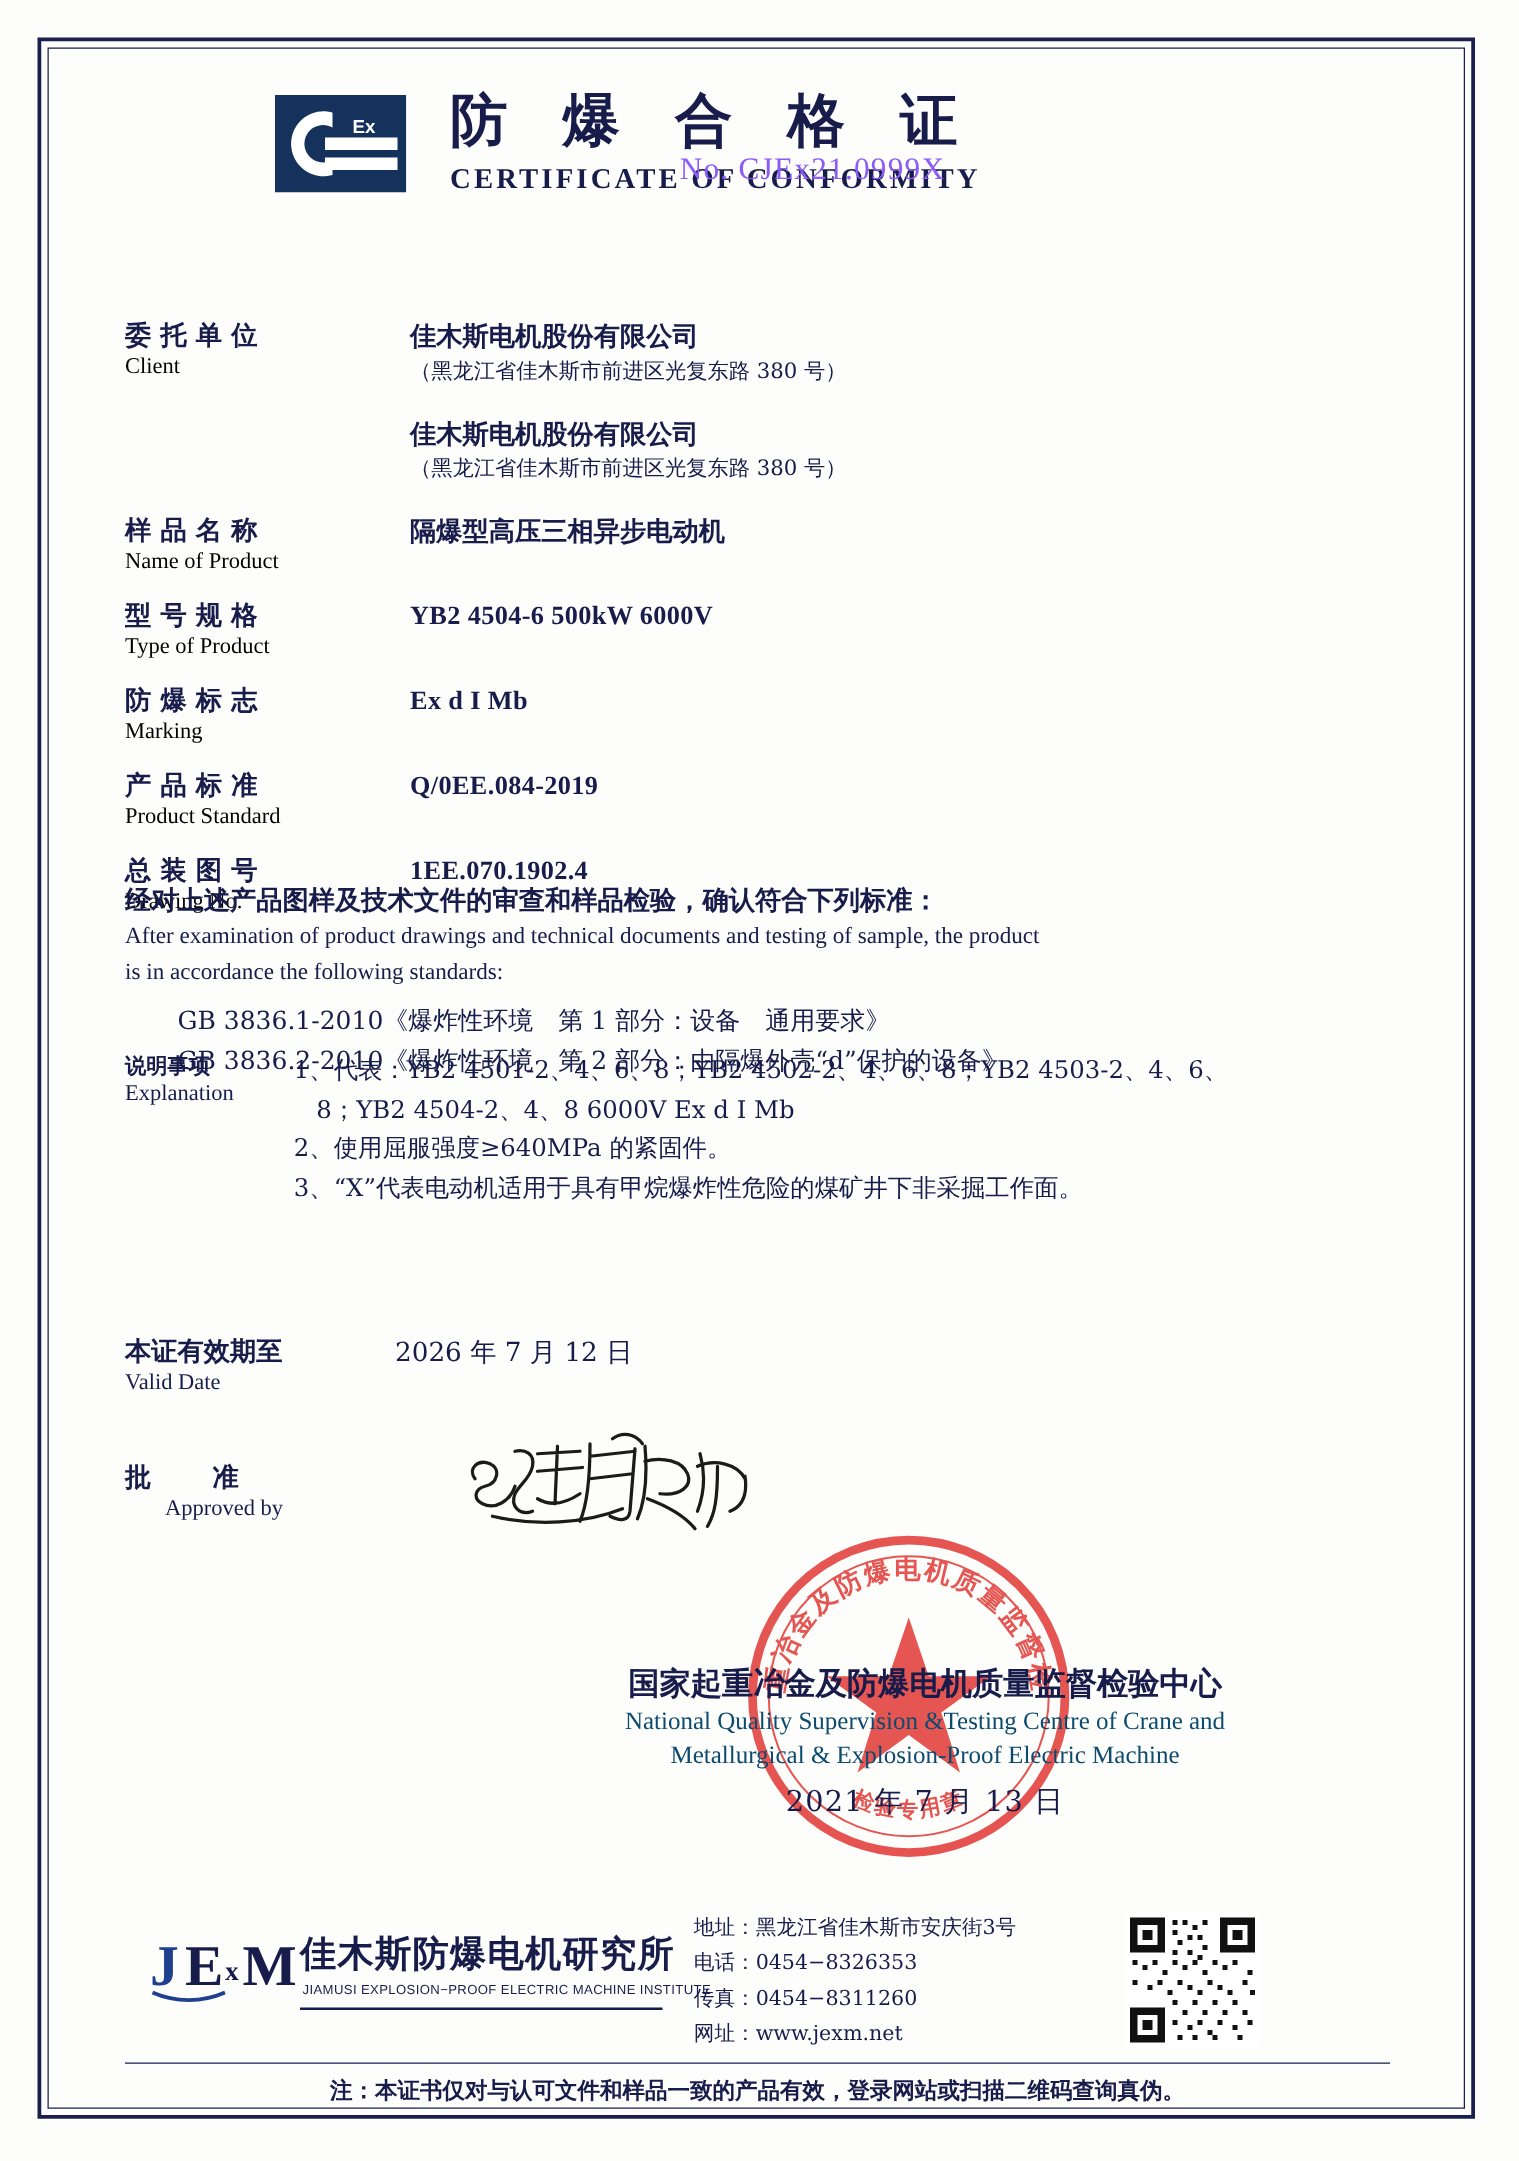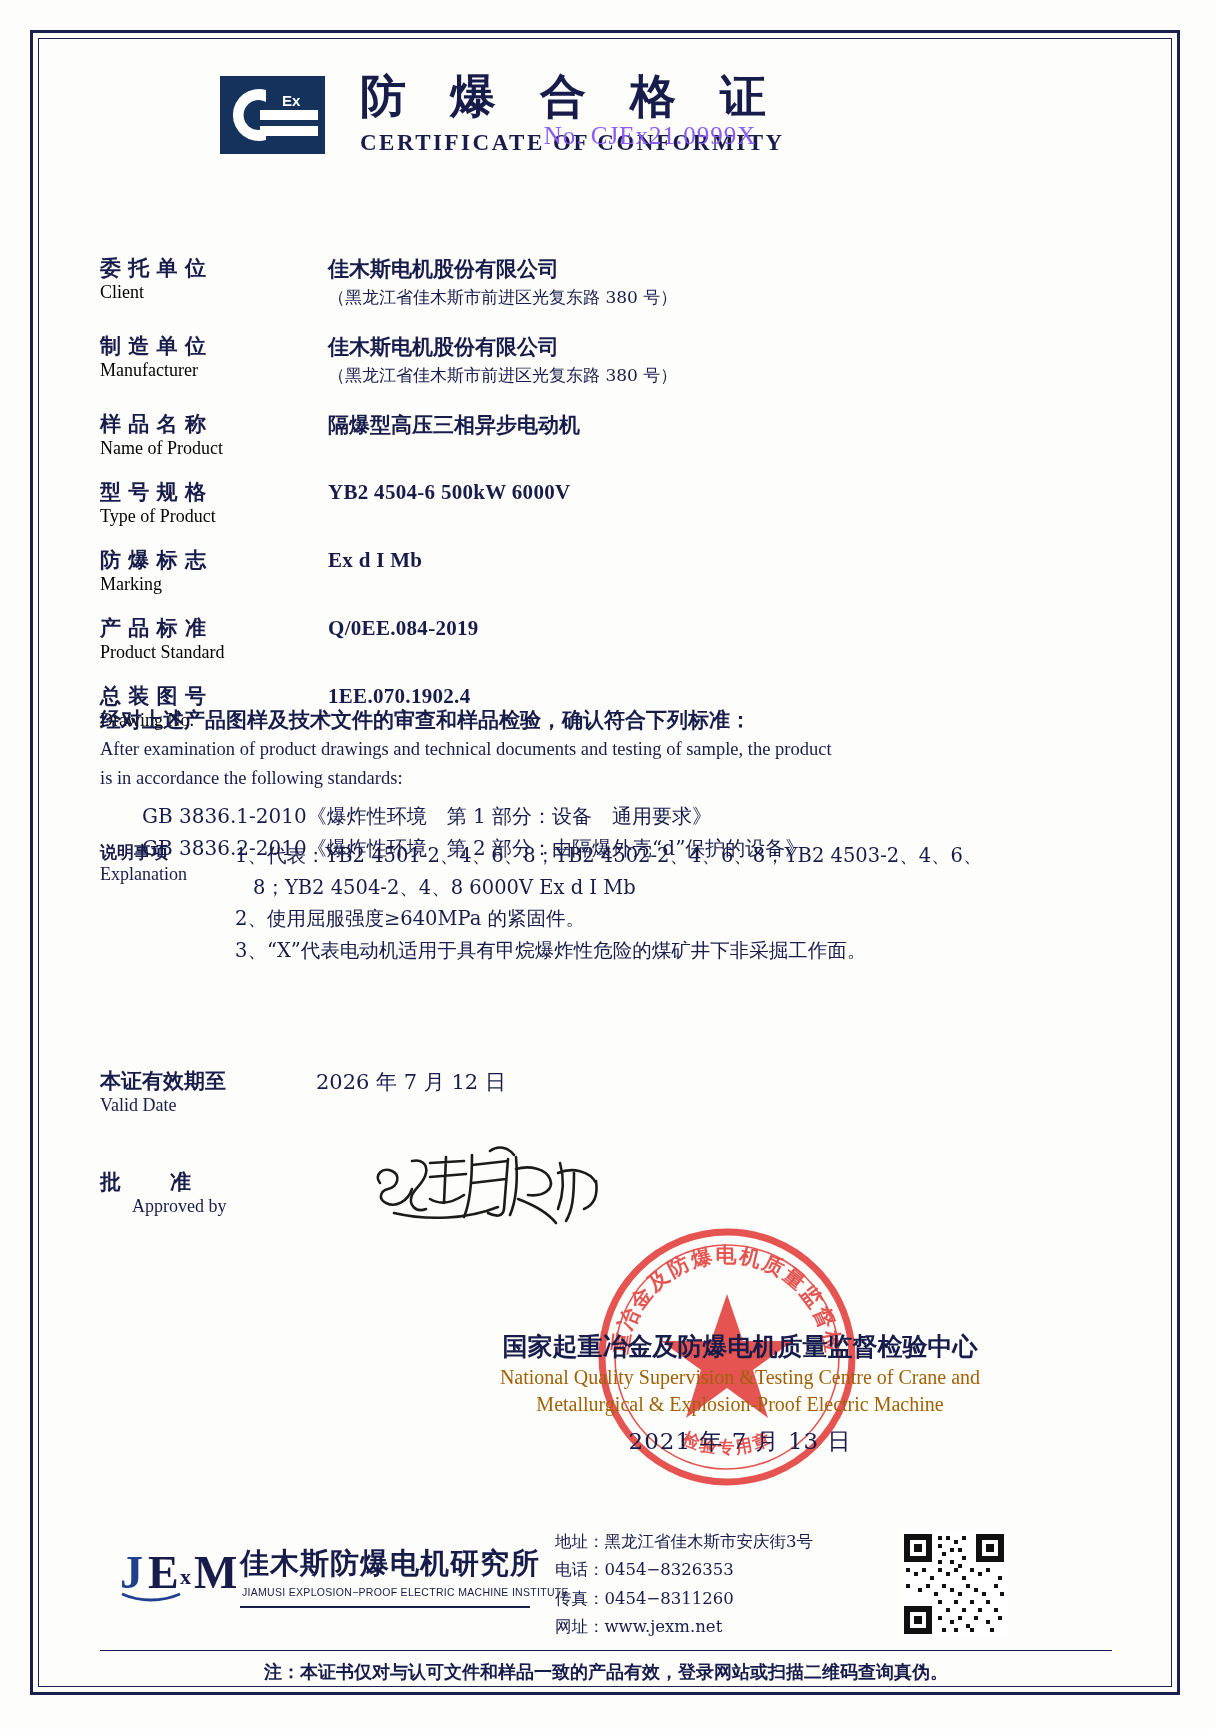--- a/index.html
+++ b/index.html
@@ -321,21 +321,21 @@
     font-family: "DejaVu Serif", serif;
     font-weight: bold;
     font-size: 25px;
     color: #171c4b;
     line-height: 1.35;
     white-space: nowrap;
   }
   .issuer .en1, .issuer .en2 {
     font-family: "Liberation Serif", serif;
     font-size: 20px;
-    color: #a16207;
+    color: #0c4a6e;
     line-height: 1.35;
     white-space: nowrap;
   }
   .issuer .date {
     font-family: "DejaVu Serif", serif;
     font-size: 23px;
     color: #171c4b;
     margin-top: 8px;
     letter-spacing: 1px;
   }
@@ -456,24 +456,20 @@
         <div class="cn">委 托 单 位</div>
         <div class="en">Client</div>
       </div>
       <div class="f-value">
         <div class="v1">佳木斯电机股份有限公司</div>
         <div class="v2">（黑龙江省佳木斯市前进区光复东路 380 号）</div>
       </div>
     </div>
 
     <div class="field-row row-manufacturer">
-      <div class="f-label">
-        <div class="cn">制 造 单 位</div>
-        <div class="en">Manufacturer</div>
-      </div>
       <div class="f-value">
         <div class="v1">佳木斯电机股份有限公司</div>
         <div class="v2">（黑龙江省佳木斯市前进区光复东路 380 号）</div>
       </div>
     </div>
 
     <div class="field-row row-name">
       <div class="f-label">
         <div class="cn">样 品 名 称</div>
         <div class="en">Name of Product</div>

